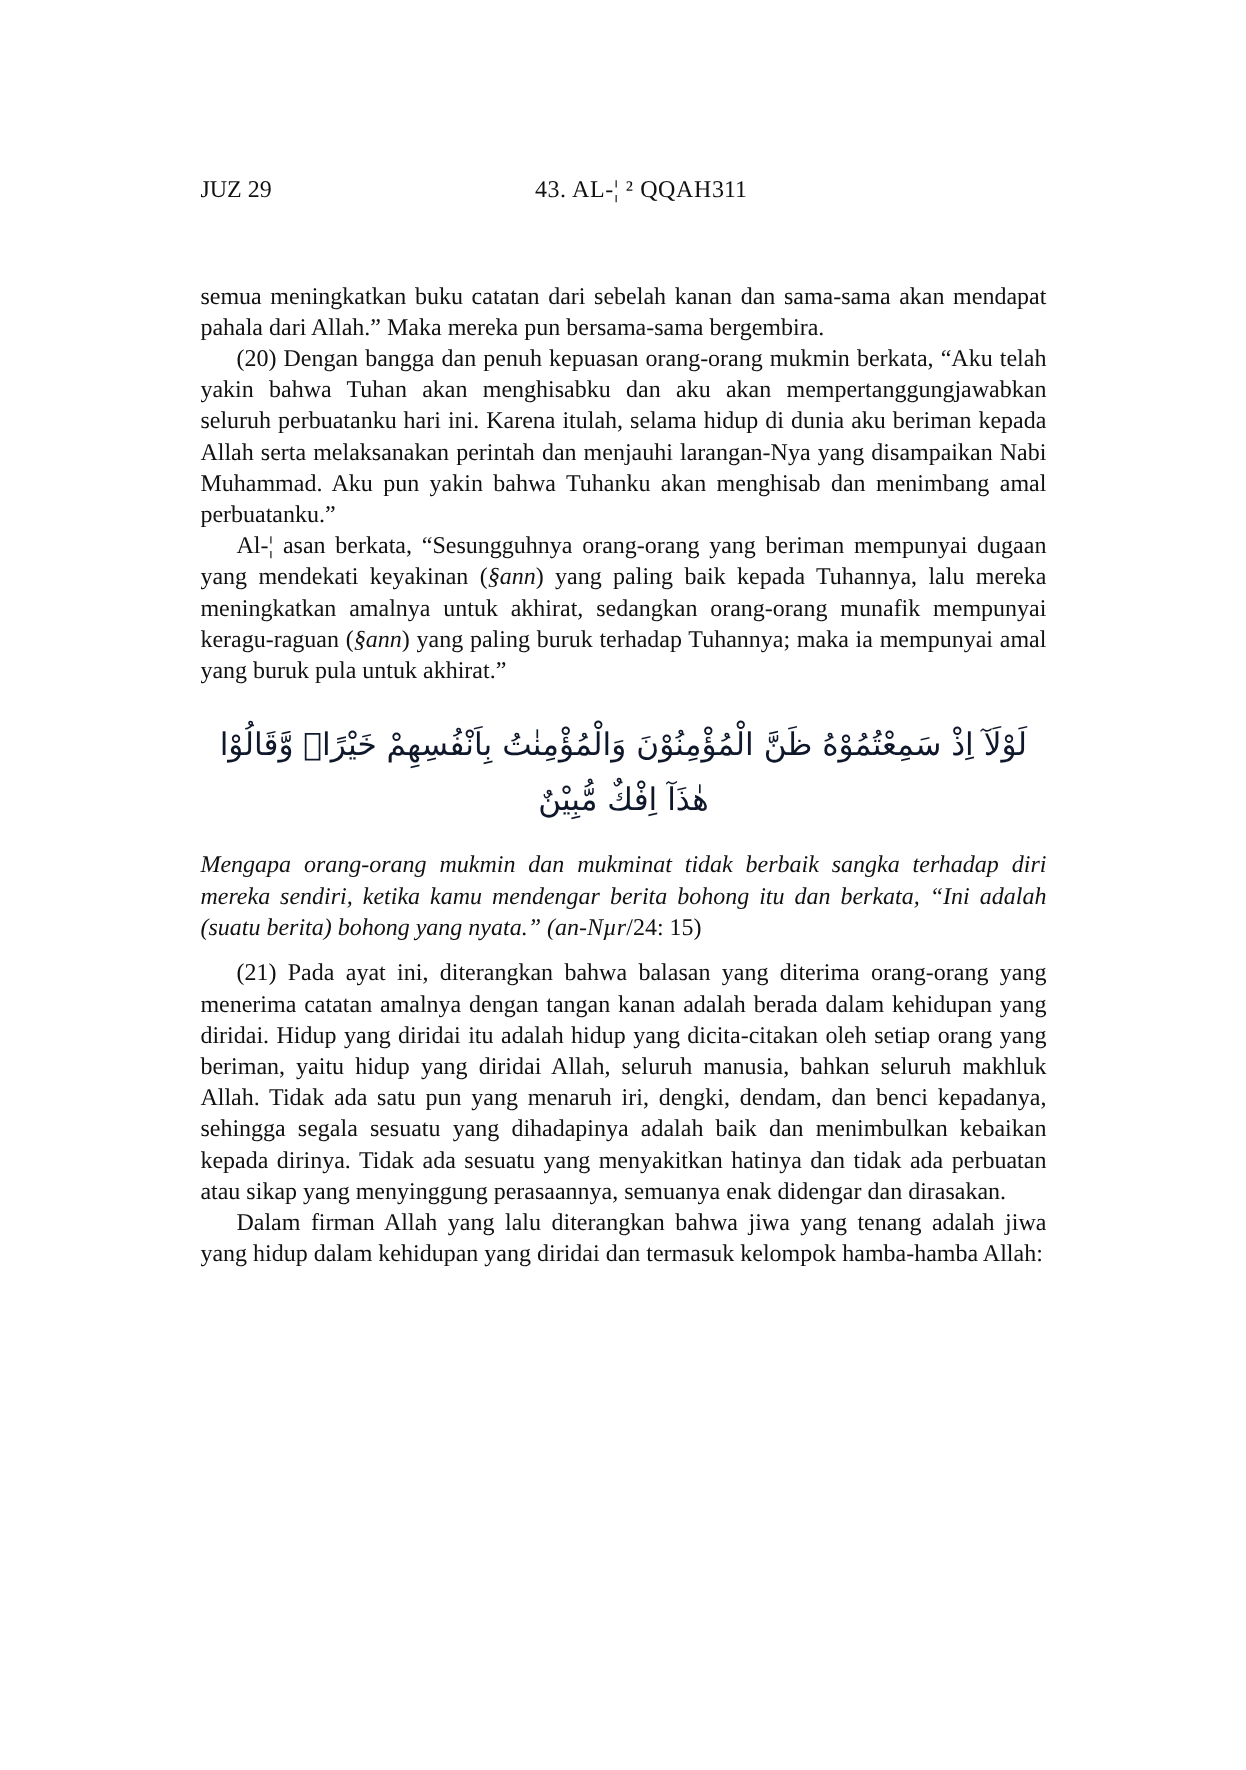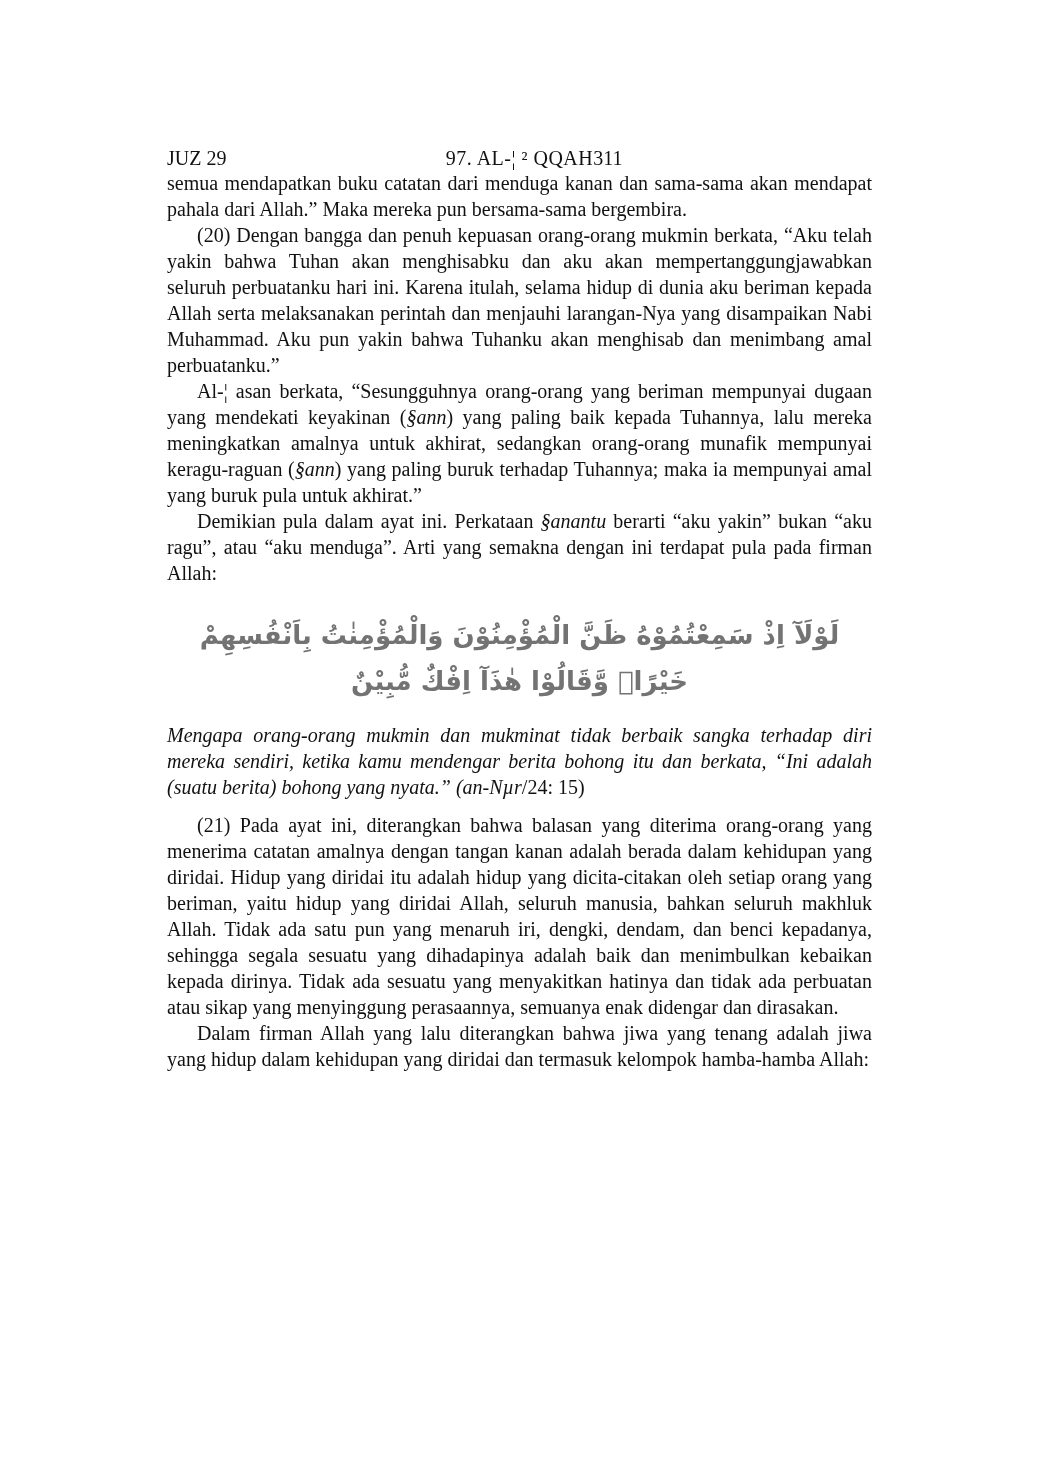--- a/index.html
+++ b/index.html
@@ -19,20 +19,21 @@
     box-sizing: border-box;
     padding: 146px 166px 60px 167px;
     background: #ffffff;
   }
   .page-header {
     display: grid;
     grid-template-columns: 1fr auto 1fr;
     align-items: baseline;
     font-size: 20px;
     line-height: 24px;
+    margin-bottom: 64px;
   }
   .page-header .juz { text-align: left; }
   .page-header .title { text-align: center; letter-spacing: 0.5px; }
   .page-header .pageno { text-align: left; }
 
   .page-body {
     font-size: 20px;
     line-height: 26px;
   }
   .para {
@@ -41,40 +42,39 @@
   }
   .para.indent { text-indent: 30px; }
   .para.space-before { margin-top: 12px; }
   .it { font-style: italic; }
 
   .arabic-verse {
     direction: rtl;
     unicode-bidi: embed;
     text-align: center;
     font-family: "DejaVu Sans", sans-serif;
-    font-weight: bold;
+    font-weight: normal;
     font-size: 26px;
     line-height: 46px;
     margin: 26px 0 18px 0;
-    color: #737373;
+    color: #0f172a;
   }
 </style>
 </head>
 <body>
 
 <div class="page">
   <header class="page-header">
     <span class="juz">JUZ 29</span>
-    <span class="title">97. AL-¦ ² QQAH</span>
+    <span class="title">43. AL-¦ ² QQAH</span>
     <span class="pageno">311</span>
   </header>
 
   <main class="page-body" id="body-blocks">
-      <p class="para"><span>semua mendapatkan buku catatan dari menduga kanan dan sama-sama akan mendapat pahala dari Allah.” Maka mereka pun bersama-sama bergembira.</span></p>
+      <p class="para"><span>semua meningkatkan buku catatan dari sebelah kanan dan sama-sama akan mendapat pahala dari Allah.” Maka mereka pun bersama-sama bergembira.</span></p>
       <p class="para indent"><span>(20) Dengan bangga dan penuh kepuasan orang-orang mukmin berkata, “Aku telah yakin bahwa Tuhan akan menghisabku dan aku akan mempertanggungjawabkan seluruh perbuatanku hari ini. Karena itulah, selama hidup di dunia aku beriman kepada Allah serta melaksanakan perintah dan menjauhi larangan-Nya yang disampaikan Nabi Muhammad. Aku pun yakin bahwa Tuhanku akan menghisab dan menimbang amal perbuatanku.”</span></p>
       <p class="para indent"><span>Al-¦ asan berkata, “Sesungguhnya orang-orang yang beriman mempunyai dugaan yang mendekati keyakinan (</span><span class="it">§ann</span><span>) yang paling baik kepada Tuhannya, lalu mereka meningkatkan amalnya untuk akhirat, sedangkan orang-orang munafik mempunyai keragu-raguan (</span><span class="it">§ann</span><span>) yang paling buruk terhadap Tuhannya; maka ia mempunyai amal yang buruk pula untuk akhirat.”</span></p>
-      <p class="para indent"><span>Demikian pula dalam ayat ini. Perkataan </span><span class="it">§anantu</span><span> berarti “aku yakin” bukan “aku ragu”, atau “aku menduga”. Arti yang semakna dengan ini terdapat pula pada firman Allah:</span></p>
       <div class="arabic-verse" dir="rtl">لَوْلَآ اِذْ سَمِعْتُمُوْهُ ظَنَّ الْمُؤْمِنُوْنَ وَالْمُؤْمِنٰتُ بِاَنْفُسِهِمْ خَيْرًاۙ وَّقَالُوْا هٰذَآ اِفْكٌ مُّبِيْنٌ</div>
       <p class="para"><span class="it">Mengapa orang-orang mukmin dan mukminat tidak berbaik sangka terhadap diri mereka sendiri, ketika kamu mendengar berita bohong itu dan berkata, “Ini adalah (suatu berita) bohong yang nyata.” </span><span class="it">(an-Nµr</span><span>/24: 15)</span></p>
       <p class="para indent space-before"><span>(21) Pada ayat ini, diterangkan bahwa balasan yang diterima orang-orang yang menerima catatan amalnya dengan tangan kanan adalah berada dalam kehidupan yang diridai. Hidup yang diridai itu adalah hidup yang dicita-citakan oleh setiap orang yang beriman, yaitu hidup yang diridai Allah, seluruh manusia, bahkan seluruh makhluk Allah. Tidak ada satu pun yang menaruh iri, dengki, dendam, dan benci kepadanya, sehingga segala sesuatu yang dihadapinya adalah baik dan menimbulkan kebaikan kepada dirinya. Tidak ada sesuatu yang menyakitkan hatinya dan tidak ada perbuatan atau sikap yang menyinggung perasaannya, semuanya enak didengar dan dirasakan.</span></p>
       <p class="para indent"><span>Dalam firman Allah yang lalu diterangkan bahwa jiwa yang tenang adalah jiwa yang hidup dalam kehidupan yang diridai dan termasuk kelompok hamba-hamba Allah:</span></p>
     </main>
 </div>
 
 </body></html>

